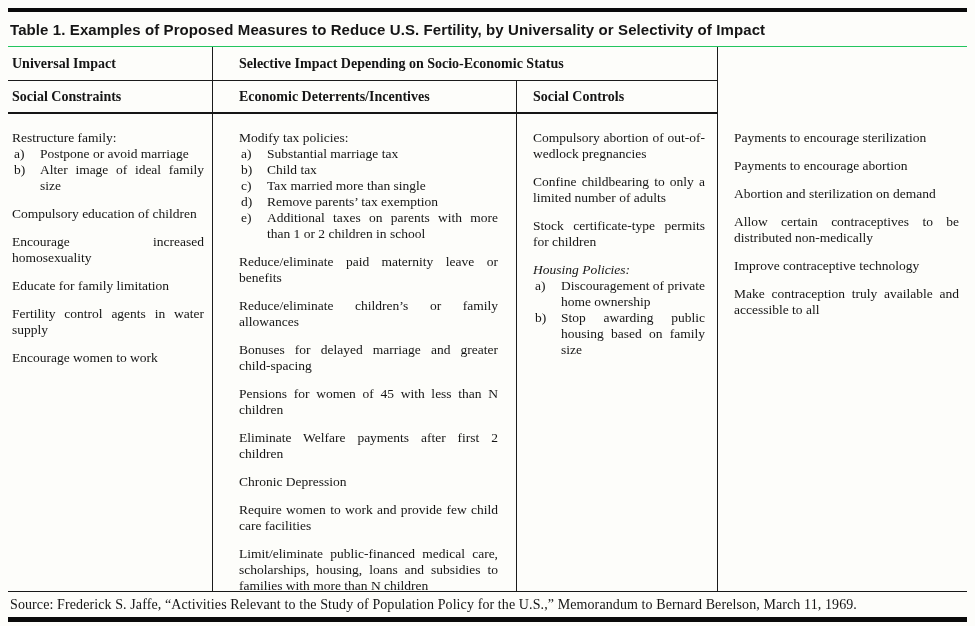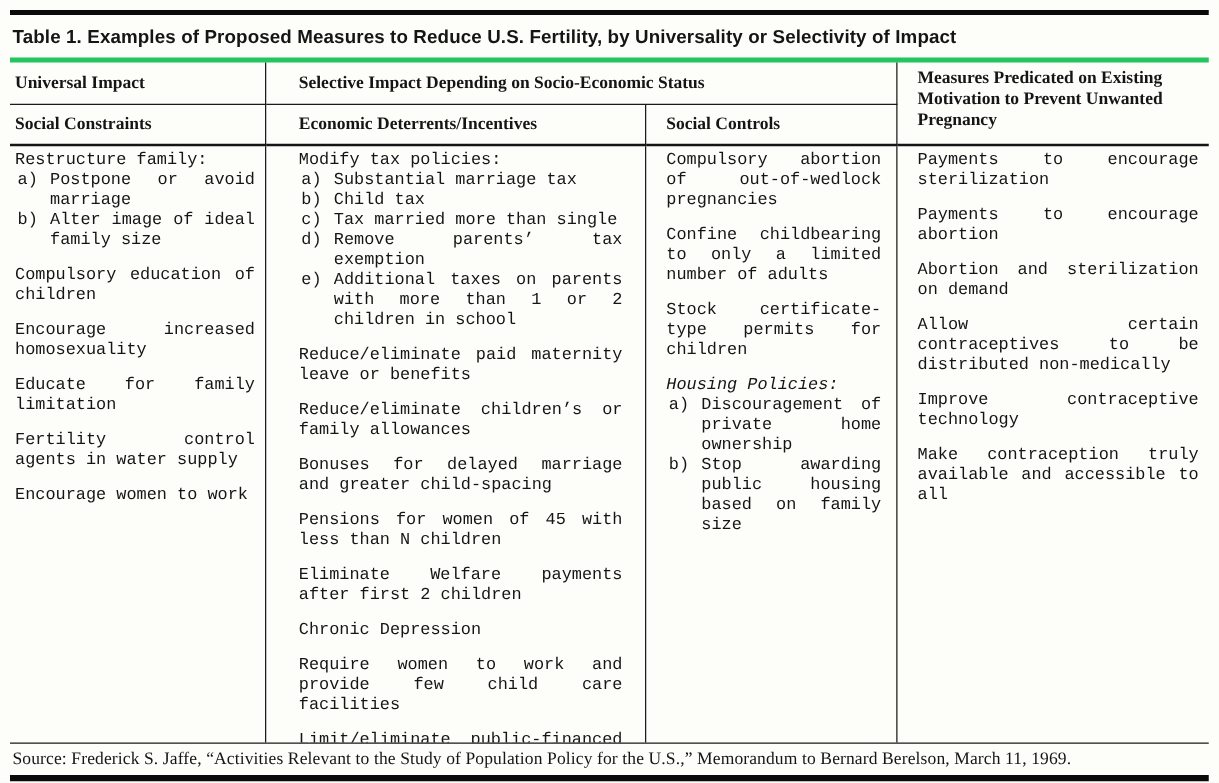--- a/index.html
+++ b/index.html
@@ -22,43 +22,42 @@
     font-family: "Liberation Sans", sans-serif;
     font-weight: bold;
     font-size: 15px;
     letter-spacing: 0.1px;
     white-space: nowrap;
   }
   .grid {
     display: grid;
     grid-template-columns: 205px 304px 201px 249px;
     grid-template-rows: 34px 33px 477px;
-    border-top: 4px solid #22c55e;
+    border-top: 1px solid #22c55e;
     border-bottom: 1.5px solid #181818;
   }
   .cell { box-sizing: border-box; }
   .hcell {
     font-weight: bold;
     font-size: 14px;
     display: flex;
     align-items: center;
     line-height: 16px;
   }
   .gh-universal        { grid-column: 1; grid-row: 1; border-right: 1.5px solid #1b1b1b; border-bottom: 1.5px solid #1b1b1b; padding-left: 4px; }
   .gh-selective        { grid-column: 2 / span 2; grid-row: 1; border-right: 1.5px solid #1b1b1b; border-bottom: 1.5px solid #1b1b1b; padding-left: 26px; }
   .gh-motivation       { grid-column: 4; grid-row: 1 / span 2; border-bottom: 2px solid #151515; padding: 4px 8px 2px 16px; align-items: flex-start; line-height: 17px; }
   .ch-constraints      { grid-column: 1; grid-row: 2; border-right: 1.5px solid #1b1b1b; border-bottom: 2px solid #151515; padding-left: 4px; }
   .ch-economic         { grid-column: 2; grid-row: 2; border-right: 1.5px solid #1b1b1b; border-bottom: 2px solid #151515; padding-left: 26px; }
   .ch-controls         { grid-column: 3; grid-row: 2; border-right: 1.5px solid #1b1b1b; border-bottom: 2px solid #151515; padding-left: 16px; }
   .bodycell {
     font-size: 13.5px;
     line-height: 16px;
-    padding-top: 4px;
+    padding-top: 16px;
     overflow: hidden;
-    font-family: Liberation Mono, monospace;
   }
   .body-1 { grid-column: 1; grid-row: 3; border-right: 1.5px solid #1b1b1b; padding-left: 4px;  padding-right: 8px;  }
   .body-2 { grid-column: 2; grid-row: 3; border-right: 1.5px solid #1b1b1b; padding-left: 26px; padding-right: 18px; }
   .body-3 { grid-column: 3; grid-row: 3; border-right: 1.5px solid #1b1b1b; padding-left: 16px; padding-right: 12px; }
   .body-4 { grid-column: 4; grid-row: 3; padding-left: 16px; padding-right: 8px; }
   .block { margin: 0 0 12px 0; }
   .para, .lead, .txt { text-align: justify; }
   .lead.italic { font-style: italic; }
   .sub { display: flex; }
   .sub .marker { flex: none; width: 28px; padding-left: 2px; box-sizing: border-box; }
@@ -79,21 +78,20 @@
   <div class="rule top-rule"></div>
 
   <div class="title-bar">Table 1. Examples of Proposed Measures to Reduce U.S. Fertility, by Universality or Selectivity of Impact</div>
 
   <div class="grid">
 
     <div class="cell hcell gh-universal">Universal Impact</div>
 
     <div class="cell hcell gh-selective">Selective Impact Depending on Socio-Economic Status</div>
 
-    <div class="cell hcell gh-motivation">Measures Predicated on Existing Motivation to Prevent Unwanted Pregnancy</div>
 
     <div class="cell hcell ch-constraints">Social Constraints</div>
 
     <div class="cell hcell ch-economic">Economic Deterrents/Incentives</div>
 
     <div class="cell hcell ch-controls">Social Controls</div>
 
     <div class="cell bodycell body-1">
         <div class="block">
           <div class="lead">Restructure family:</div>

